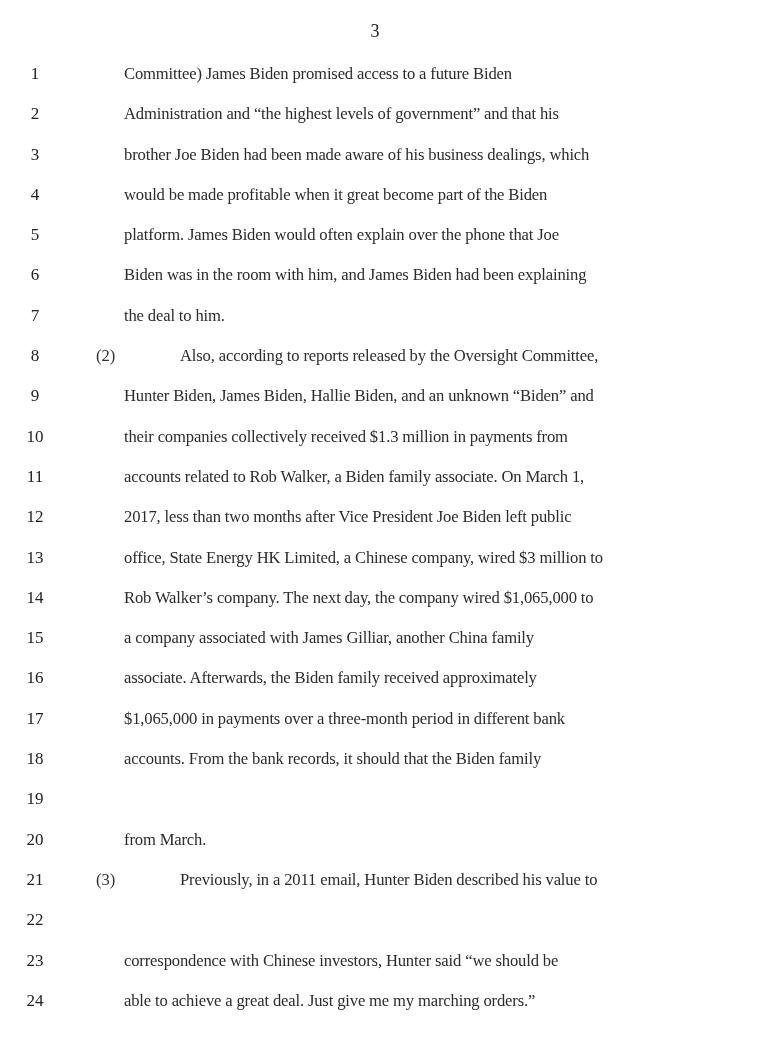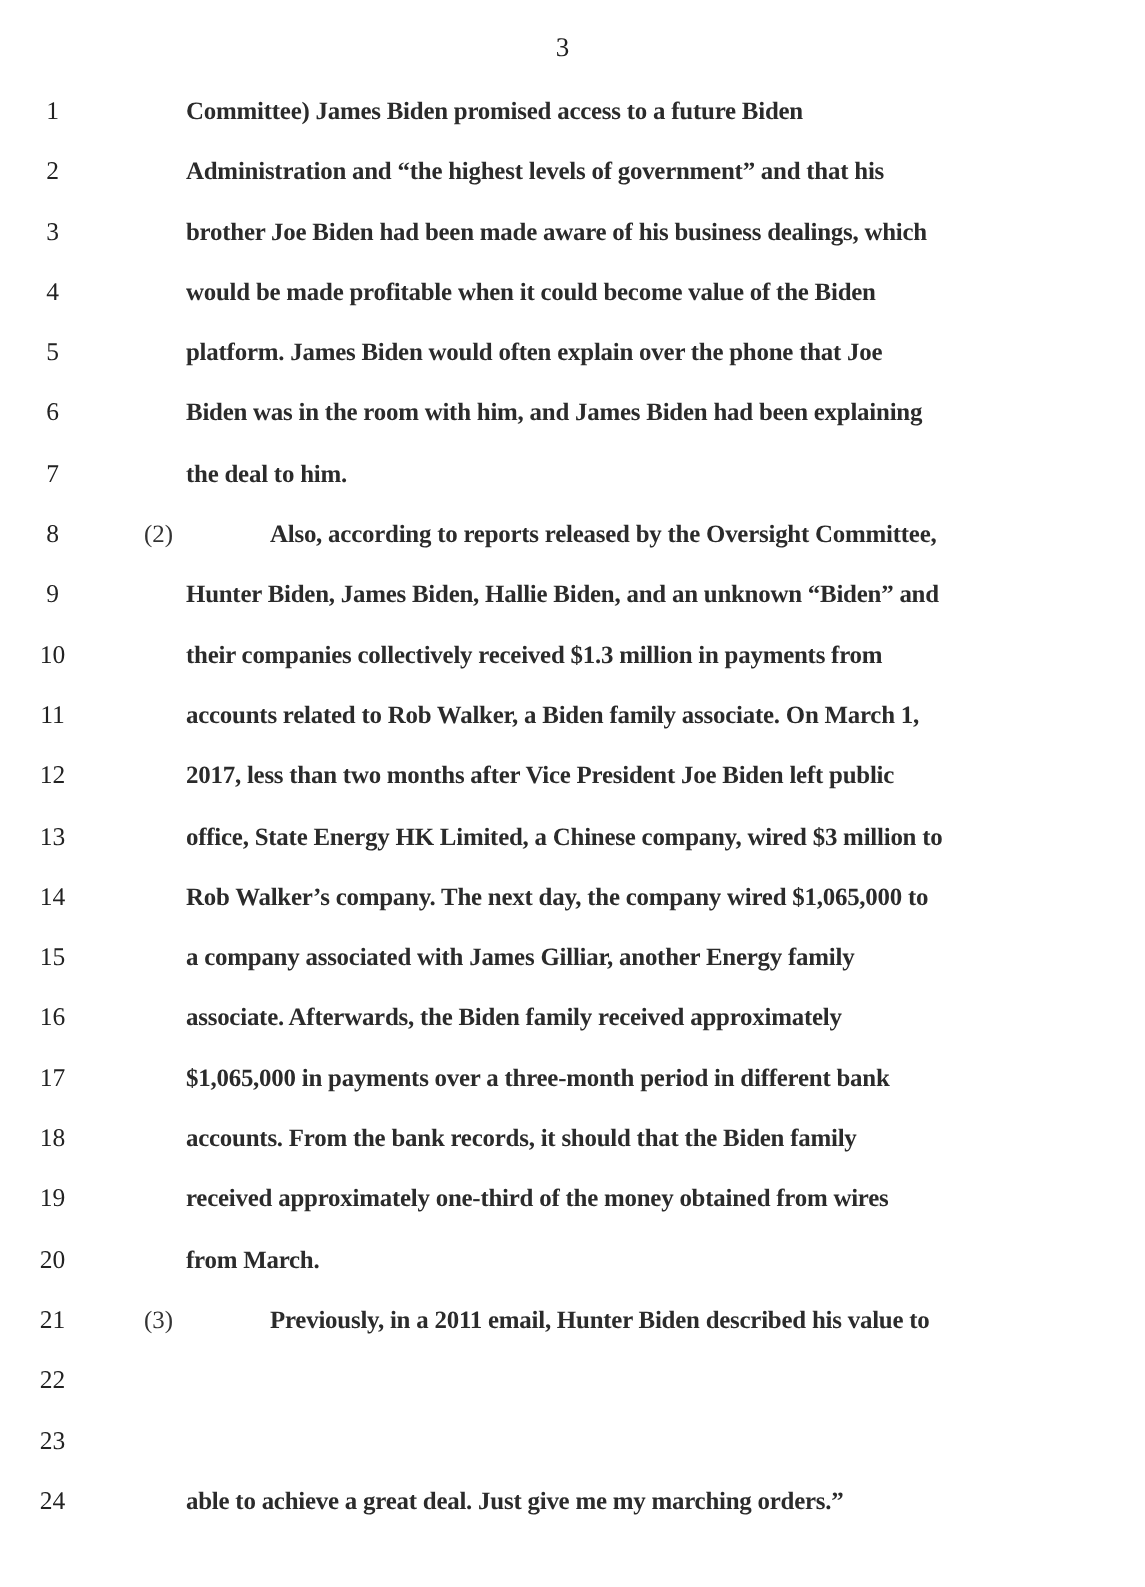--- a/index.html
+++ b/index.html
@@ -49,21 +49,20 @@
   .para-marker {
     position: absolute;
     left: 96px;
     font-size: 16.6px;
     color: #333;
   }
   .line-text {
     position: absolute;
     left: 124px;
     letter-spacing: -0.15px;
-    font-weight: bold;
   }
   .line-text.indent {
     left: 180px;
     text-align: right;
   }
 </style>
 </head>
 <body>
 
 <div>
@@ -77,21 +76,21 @@
     <div class="line">
       <span class="line-num">2</span>
       <span class="line-text">Administration and “the highest levels of government” and that his</span>
     </div>
     <div class="line">
       <span class="line-num">3</span>
       <span class="line-text">brother Joe Biden had been made aware of his business dealings, which</span>
     </div>
     <div class="line">
       <span class="line-num">4</span>
-      <span class="line-text">would be made profitable when it could become value of the Biden</span>
+      <span class="line-text">would be made profitable when it great become part of the Biden</span>
     </div>
     <div class="line">
       <span class="line-num">5</span>
       <span class="line-text">platform. James Biden would often explain over the phone that Joe</span>
     </div>
     <div class="line">
       <span class="line-num">6</span>
       <span class="line-text">Biden was in the room with him, and James Biden had been explaining</span>
     </div>
     <div class="line">
@@ -122,51 +121,51 @@
     <div class="line">
       <span class="line-num">13</span>
       <span class="line-text">office, State Energy HK Limited, a Chinese company, wired $3 million to</span>
     </div>
     <div class="line">
       <span class="line-num">14</span>
       <span class="line-text">Rob Walker’s company. The next day, the company wired $1,065,000 to</span>
     </div>
     <div class="line">
       <span class="line-num">15</span>
-      <span class="line-text">a company associated with James Gilliar, another Energy family</span>
+      <span class="line-text">a company associated with James Gilliar, another China family</span>
     </div>
     <div class="line">
       <span class="line-num">16</span>
       <span class="line-text">associate. Afterwards, the Biden family received approximately</span>
     </div>
     <div class="line">
       <span class="line-num">17</span>
       <span class="line-text">$1,065,000 in payments over a three-month period in different bank</span>
     </div>
     <div class="line">
       <span class="line-num">18</span>
       <span class="line-text">accounts. From the bank records, it should that the Biden family</span>
     </div>
     <div class="line">
       <span class="line-num">19</span>
-      <span class="line-text">received approximately one-third of the money obtained from wires</span>
     </div>
     <div class="line">
       <span class="line-num">20</span>
       <span class="line-text">from March.</span>
     </div>
     <div class="line">
       <span class="line-num">21</span>
       <span class="para-marker">(3)</span>
       <span class="line-text indent">Previously, in a 2011 email, Hunter Biden described his value to</span>
     </div>
     <div class="line">
       <span class="line-num">22</span>
     </div>
     <div class="line">
       <span class="line-num">23</span>
+      <span class="line-text">correspondence with Chinese investors, Hunter said “we should be</span>
     </div>
     <div class="line">
       <span class="line-num">24</span>
       <span class="line-text">able to achieve a great deal. Just give me my marching orders.”</span>
     </div>
   </div>
 </div>
 
 </body></html>

